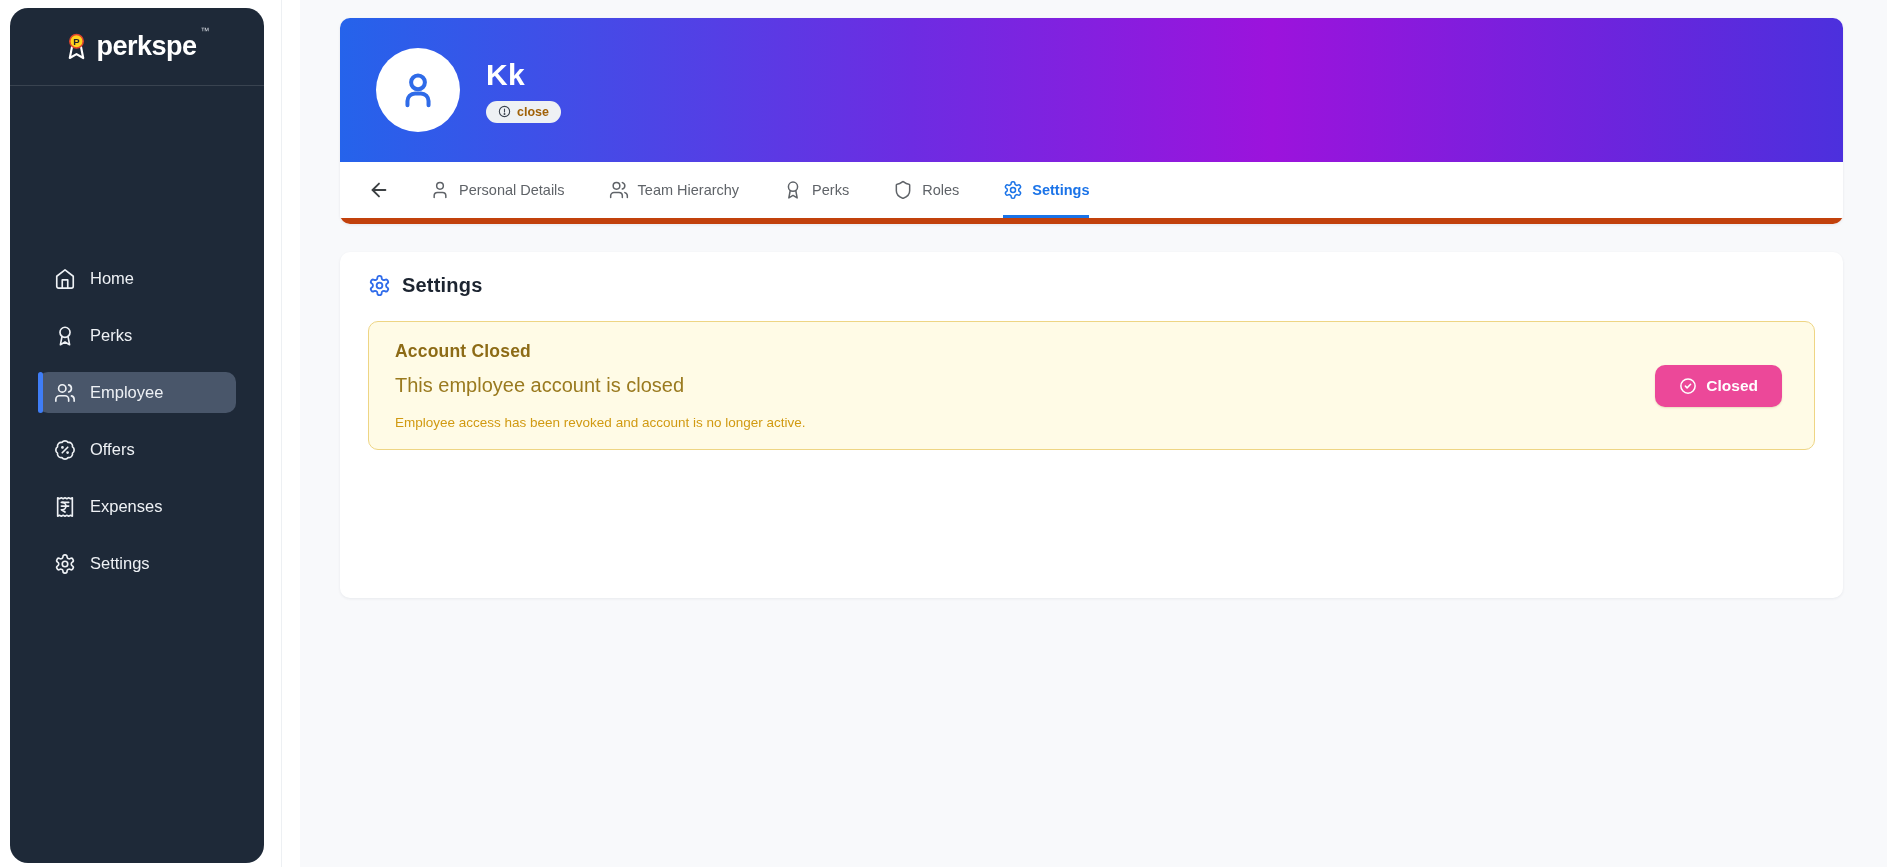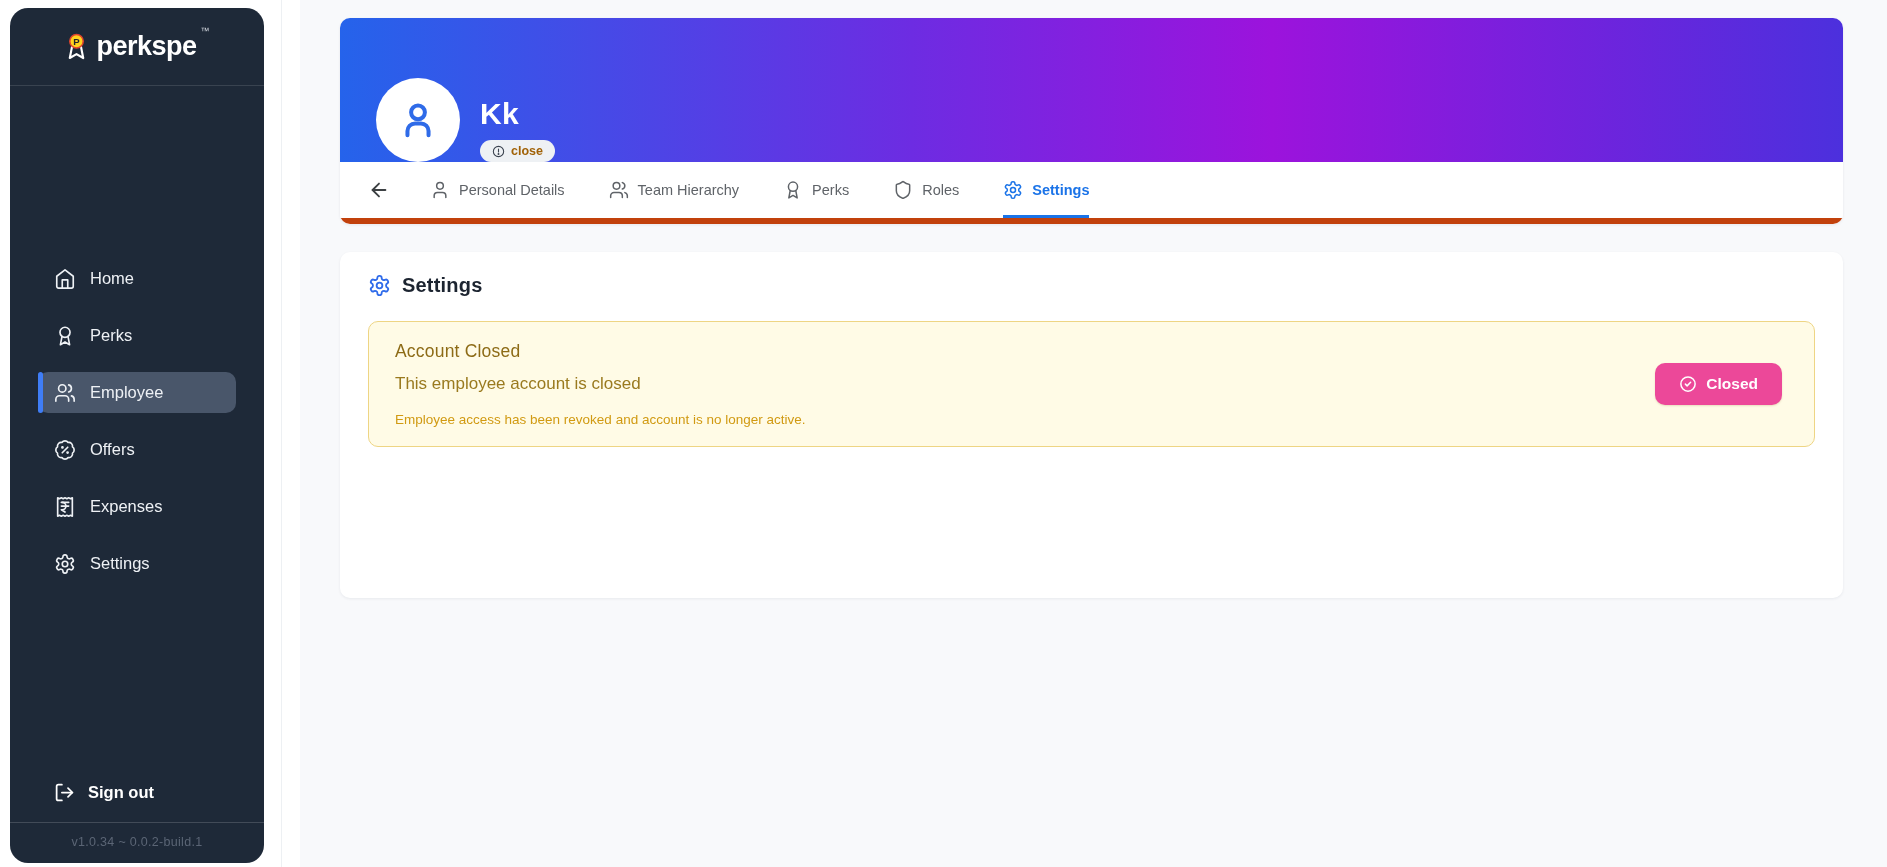--- a/index.html
+++ b/index.html
@@ -29,21 +29,21 @@
   .signout-row svg { width:21px; height:21px; }
   .bottom-divider { height:1px; background:rgba(255,255,255,0.16); margin:10px 0 12px 0; }
   .version { text-align:center; font-size:12.5px; color:#5b6575; letter-spacing:0.3px; }
 
   
   .gutter-line { position:absolute; left:281px; top:0; bottom:0; width:1px; background:#edf0f3; }
   .main { position:absolute; left:300px; top:0; right:0; bottom:0; background:#f8f9fb; overflow:hidden; }
 
   .header-card { margin:18px 44px 0 40px; background:#fff; border-radius:10px;
                  box-shadow:0 1px 3px rgba(20,30,60,0.08); overflow:hidden; }
-  .banner { height:144px; padding:0 36px; display:flex; align-items:flex-end; gap:20px;
+  .banner { height:144px; padding:0 36px; display:flex; align-items:center; gap:26px;
             background:linear-gradient(90deg,#2563eb 0%,#6d2ce2 38%,#9c13dc 62%,#4c30dd 100%); }
   .avatar { width:84px; height:84px; border-radius:50%; background:#ffffff;
             display:flex; align-items:center; justify-content:center; flex:none; }
   .avatar svg { width:46px; height:46px; }
   .banner-texts { display:flex; flex-direction:column; gap:9px; }
   .emp-name { color:#ffffff; font-size:30px; font-weight:700; letter-spacing:0.3px; }
   .status-badge { display:inline-flex; align-items:center; gap:6px; background:#eef1f4;
                   color:#a16207; border-radius:999px; padding:4px 12px; font-size:12.5px;
                   font-weight:600; width:max-content; }
   .status-badge svg { width:13px; height:13px; }
@@ -69,22 +69,22 @@
                  padding:17px 26px; display:flex; align-items:center; justify-content:space-between;
                  min-height:84px; }
   .portal-title { font-size:17px; font-weight:500; color:#2a2f36; }
   .portal-desc { font-size:13.5px; color:#6b7280; margin-top:7px; }
   .portal-checkbox { width:27px; height:27px; border:2px solid #e9ecf0; border-radius:8px;
                      background:#fbfcfd; margin-right:66px; cursor:pointer; }
 
   .closed-card { margin-top:24px; background:#fffbe6; border:1px solid #eed584;
                  border-radius:10px; padding:19px 26px; display:flex; align-items:center;
                  justify-content:space-between; min-height:118px; }
-  .closed-title { font-size:17.5px; font-weight:400; color:#8d6b16; letter-spacing:0.2px; }
-  .closed-sub { font-size:17px; font-weight:500; color:#9a7a1f; margin-top:12px; }
+  .closed-title { font-size:17.5px; font-weight:700; color:#8d6b16; letter-spacing:0.2px; }
+  .closed-sub { font-size:20px; font-weight:500; color:#9a7a1f; margin-top:12px; }
   .closed-desc { font-size:13.5px; color:#d19a12; margin-top:18px; }
   .closed-btn { display:inline-flex; align-items:center; gap:9px; background:#ec4899;
                 color:#ffffff; border:none; border-radius:10px; padding:12px 24px;
                 font-size:15.5px; font-weight:600; font-family:inherit; cursor:pointer;
                 box-shadow:0 1px 2px rgba(120,90,0,0.18); margin-right:6px; }
   .closed-btn svg { width:18px; height:18px; }
 </style>
 </head>
 <body>
 
@@ -143,32 +143,20 @@
     </div>
     <div class="nav-item">
       <svg viewBox="0 0 24 24" fill="none" stroke="currentColor" stroke-width="1.8" stroke-linecap="round" stroke-linejoin="round">
           <path d="M12.22 2h-.44a2 2 0 0 0-2 2v.18a2 2 0 0 1-1 1.73l-.43.25a2 2 0 0 1-2 0l-.15-.08a2 2 0 0 0-2.73.73l-.22.38a2 2 0 0 0 .73 2.73l.15.1a2 2 0 0 1 1 1.72v.51a2 2 0 0 1-1 1.74l-.15.09a2 2 0 0 0-.73 2.73l.22.38a2 2 0 0 0 2.73.73l.15-.08a2 2 0 0 1 2 0l.43.25a2 2 0 0 1 1 1.73V20a2 2 0 0 0 2 2h.44a2 2 0 0 0 2-2v-.18a2 2 0 0 1 1-1.73l.43-.25a2 2 0 0 1 2 0l.15.08a2 2 0 0 0 2.73-.73l.22-.39a2 2 0 0 0-.73-2.73l-.15-.08a2 2 0 0 1-1-1.74v-.5a2 2 0 0 1 1-1.74l.15-.09a2 2 0 0 0 .73-2.73l-.22-.38a2 2 0 0 0-2.73-.73l-.15.08a2 2 0 0 1-2 0l-.43-.25a2 2 0 0 1-1-1.73V4a2 2 0 0 0-2-2z"></path>
           <circle cx="12" cy="12" r="3"></circle>
         </svg>
       <span>Settings</span>
     </div>
   </div>
 
-  <div class="sidebar-bottom">
-    <div class="signout-row">
-      <svg viewBox="0 0 24 24" fill="none" stroke="currentColor" stroke-width="2" stroke-linecap="round" stroke-linejoin="round">
-          <path d="M9 21H5a2 2 0 0 1-2-2V5a2 2 0 0 1 2-2h4"></path>
-          <polyline points="16 17 21 12 16 7"></polyline>
-          <line x1="21" x2="9" y1="12" y2="12"></line>
-        </svg>
-      <span>Sign out</span>
-    </div>
-    <div class="bottom-divider"></div>
-    <div class="version">v1.0.34 ~ 0.0.2-build.1</div>
-  </div>
 </div>
 
 <div class="gutter-line"></div>
 
 <div class="main">
 
   <div class="header-card">
     <div class="banner">
       <div class="avatar">
         <svg viewBox="0 0 24 24" fill="none" stroke="#2f6be8" stroke-width="2.1" stroke-linecap="round" stroke-linejoin="round">

